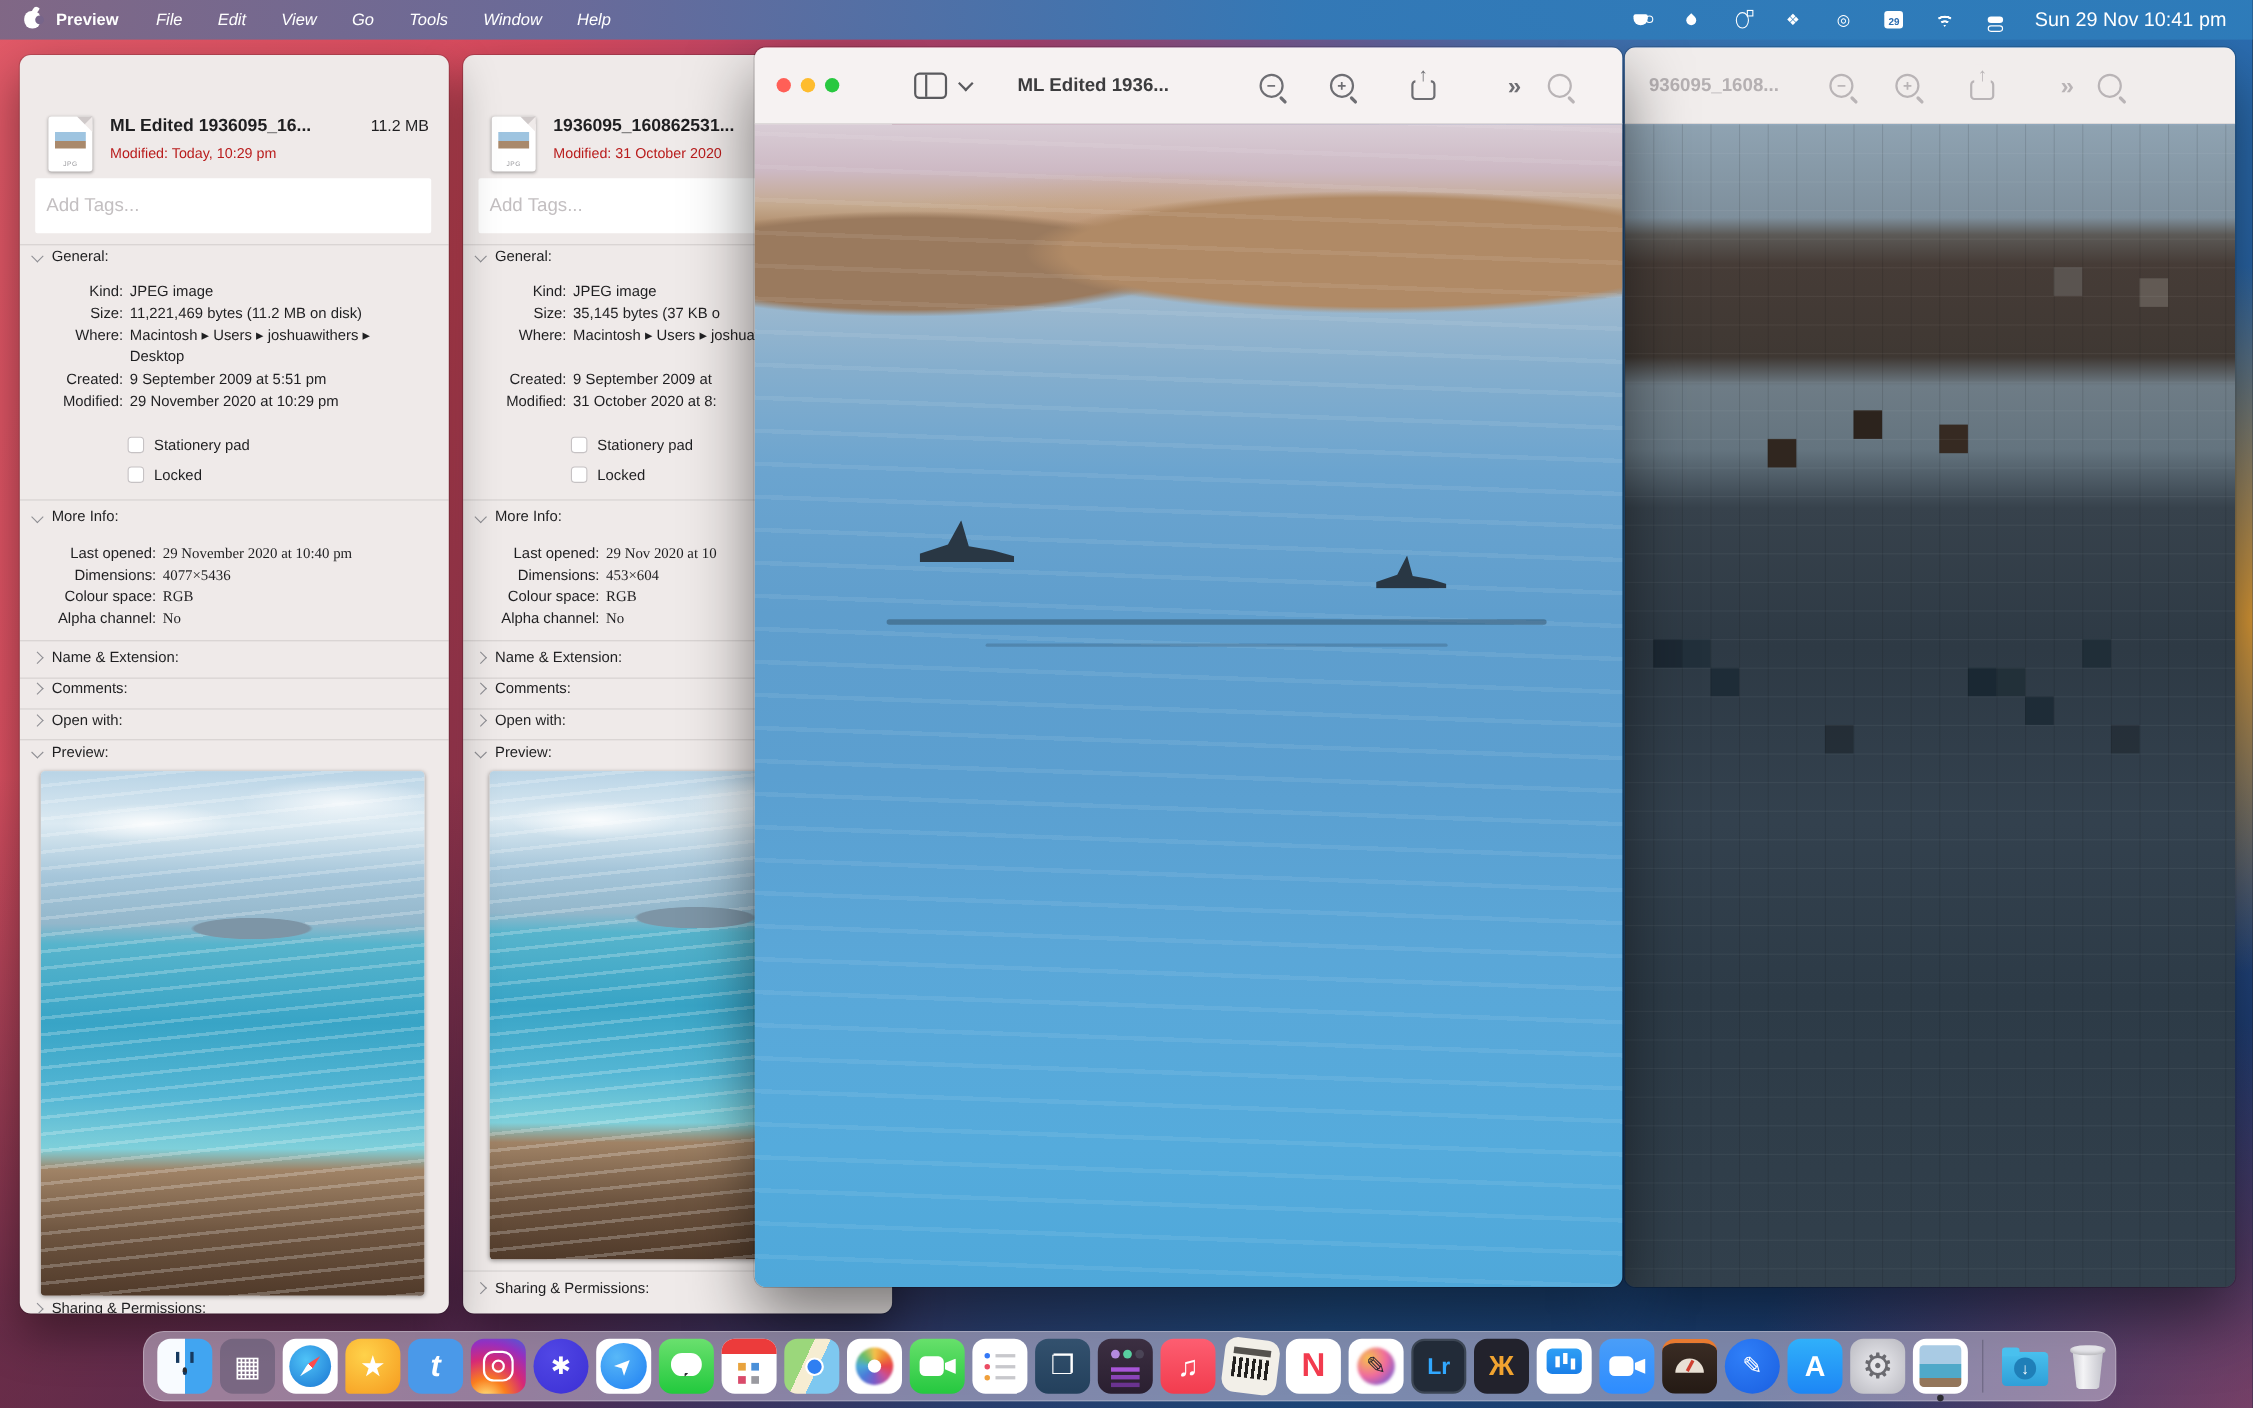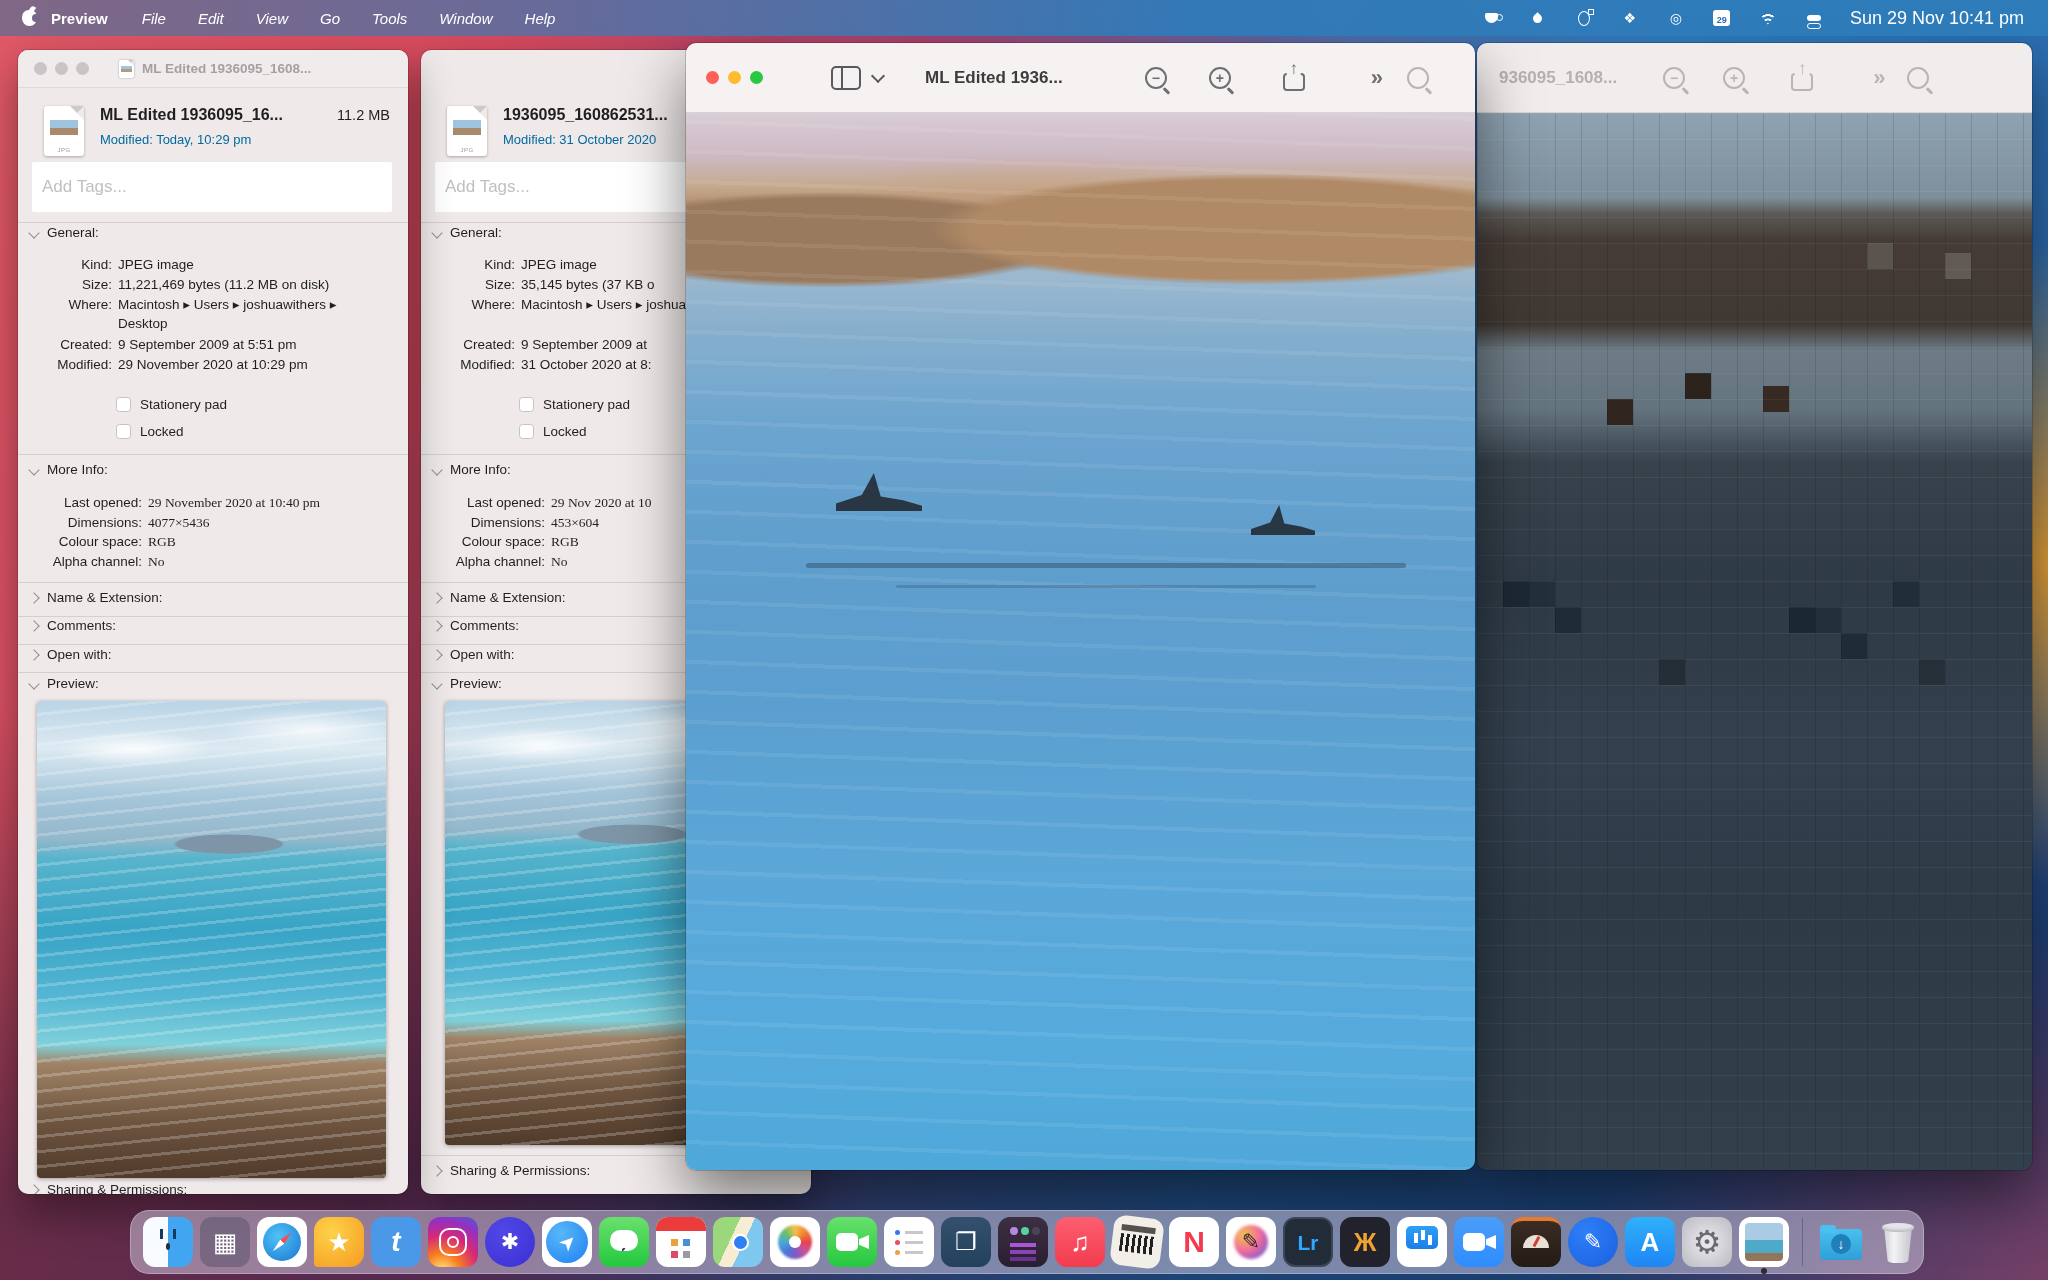--- a/index.html
+++ b/index.html
@@ -45,21 +45,21 @@
   .infowin .titlebar{position:absolute;left:0;top:0;right:0;height:38px;display:flex;align-items:center;gap:8px;padding:0 16px;
     background:#f1ecec;border-bottom:1px solid rgba(0,0,0,.07);box-sizing:border-box;}
   .infowin .tlights{display:flex;gap:8px;margin-right:22px;}
   .infowin .wtitle{color:#a5a0a2;font-weight:bold;font-size:13.5px;white-space:nowrap;overflow:hidden;}
   .bigdoc{position:absolute;left:26px;top:56px;width:40px;height:50px;background:#fff;border-radius:3px;box-shadow:0 1px 3px rgba(0,0,0,.3);}
   .bigdoc::before{content:"";position:absolute;top:0;right:0;border:7px solid;border-color:#cfc9c9 #efeae9 transparent transparent;}
   .bigdoc::after{content:"";position:absolute;left:6px;right:6px;top:14px;height:15px;background:linear-gradient(#9ec4e0 0 55%,#a9896b 55%);}
   .bigdoc .jpg{position:absolute;bottom:3px;left:0;right:0;text-align:center;font-size:6px;color:#9a9a9e;letter-spacing:.5px;}
   .fname{position:absolute;left:82px;top:56px;width:230px;font-size:16px;font-weight:bold;white-space:nowrap;overflow:hidden;}
   .fsize{position:absolute;right:18px;top:57px;font-size:14.5px;}
-  .fmod{position:absolute;left:82px;top:82px;font-size:13px;color:#0369a1;white-space:nowrap;}
+  .fmod{position:absolute;left:82px;top:82px;font-size:13px;color:#b91c1c;white-space:nowrap;}
   .tags{position:absolute;left:14px;top:112px;width:360px;height:50px;background:#fff;border:none;border-radius:2px;
     font-size:17px;color:#333;padding:8px 10px;box-sizing:border-box;font-family:inherit;}
   .tags::placeholder{color:#c3bfc1;}
   .hr{position:absolute;left:0;right:0;height:1px;background:rgba(0,0,0,.11);}
   .sect{position:absolute;left:12px;display:flex;align-items:center;gap:9px;font-size:13.5px;color:#1f1f21;}
   .chev{width:7px;height:7px;border-right:1.8px solid #8e8e93;border-bottom:1.8px solid #8e8e93;flex:0 0 auto;}
   .chev.open{transform:rotate(45deg);}
   .chev.closed{transform:rotate(-45deg);}
   .irow{position:absolute;display:flex;font-size:13.5px;line-height:19px;}
   .irow .lab{width:94px;text-align:right;flex:0 0 auto;}
@@ -346,29 +346,20 @@
     </div>
     <div class="thumb" style="left:24px;top:651px;width:340px;height:444px;"></div>
     <div class="hr" style="top:1105px;"></div>
     <div class="sect" style="top:1113px;">
       <span class="chev closed"></span>
       <span>Sharing &amp; Permissions:</span>
     </div>
   </div>
 
   <div class="infowin" style="left:18px;top:50px;z-index:5;">
-    <div class="titlebar">
-      <span class="tlights">
-        <span class="tl dim"></span>
-        <span class="tl dim"></span>
-        <span class="tl dim"></span>
-      </span>
-      <span class="docicon"></span>
-      <span class="wtitle">ML Edited 1936095_1608...</span>
-    </div>
     <div class="bigdoc">
         <span class="jpg">JPG</span>
       </div>
     <div class="fname">ML Edited 1936095_16...</div>
     <div class="fsize">11.2 MB</div>
     <div class="fmod">Modified: Today, 10:29 pm</div>
     <input class="tags" placeholder="Add Tags..." style="">
     <div class="hr" style="top:172px;"></div>
     <div class="sect" style="top:175px;">
       <span class="chev open"></span>

